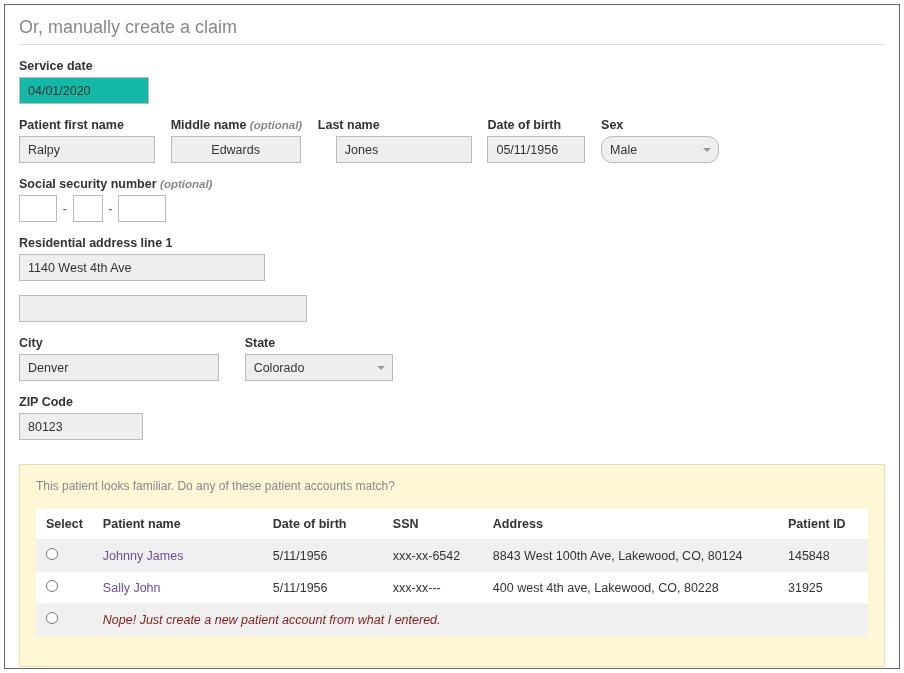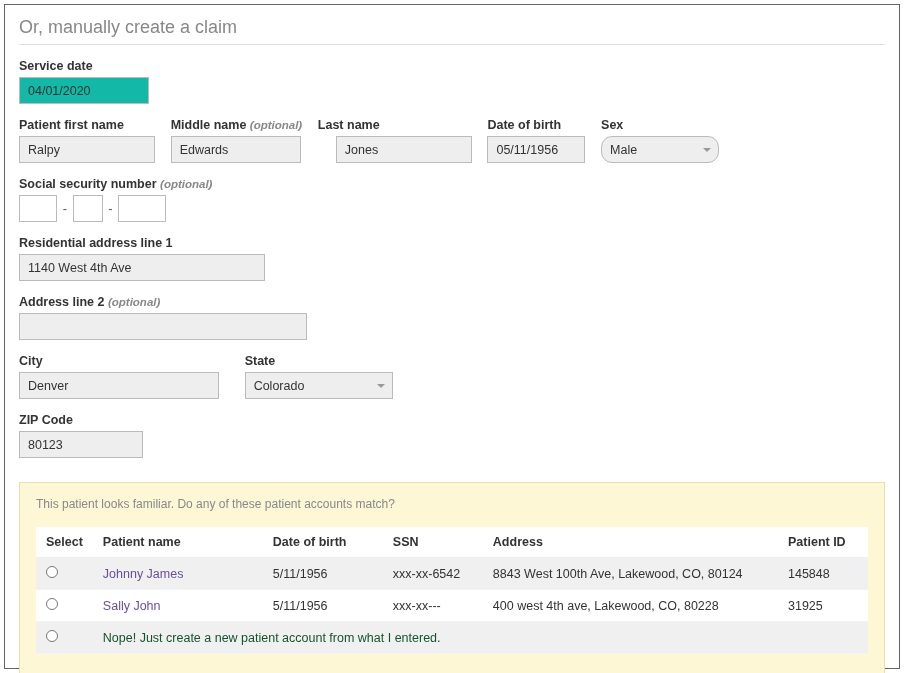--- a/index.html
+++ b/index.html
@@ -139,21 +139,22 @@
       background: #fff;
     }
     .match-table .name-link {
       color: #6a4e9c;
     }
     .radio {
       width: 12px;
       height: 12px;
     }
     .new-row td.msg {
-      color: #14532d;
+      font-style: italic;
+      color: #7f1d1d;
     }
     .col-select { width: 55px; }
     .col-name { width: 170px; }
     .col-dob { width: 120px; }
     .col-ssn { width: 100px; }
     .col-addr { width: auto; }
     .col-pid { width: 90px; }
   </style>
 </head>
 <body>
@@ -172,21 +173,21 @@
   <div class="row">
     <div class="field-group">
       <label class="field-label">Patient first name</label>
       <input class="input" style="width: 136px;" value="Ralpy">
     </div>
     <div class="field-group">
       <label class="field-label">
         <span>Middle name</span>
         <span class="optional">(optional)</span>
       </label>
-      <input class="input" style="width: 130px;" value="Edwards">
+      <input class="input" style="width: 130px; text-align: center;" value="Edwards">
     </div>
     <div class="field-group">
       <label class="field-label">Last name</label>
       <input class="input" style="width: 136px; margin-left: 18px;" value="Jones">
     </div>
     <div class="field-group">
       <label class="field-label">Date of birth</label>
       <input class="input" style="width: 98px;" value="05/11/1956">
     </div>
     <div class="field-group">
@@ -212,24 +213,20 @@
 
   <div class="row">
     <div class="field-group">
       <label class="field-label">Residential address line 1</label>
       <input class="input" style="width: 246px;" value="1140 West 4th Ave">
     </div>
   </div>
 
   <div class="row">
     <div class="field-group">
-      <label class="field-label">
-        <span>Address line 2</span>
-        <span class="optional">(optional)</span>
-      </label>
       <input class="input" style="width: 288px;" value="">
     </div>
   </div>
 
   <div class="row">
     <div class="field-group" style="margin-right:22px">
       <label class="field-label">City</label>
       <input class="input" style="width: 200px;" value="Denver">
     </div>
     <div class="field-group">

